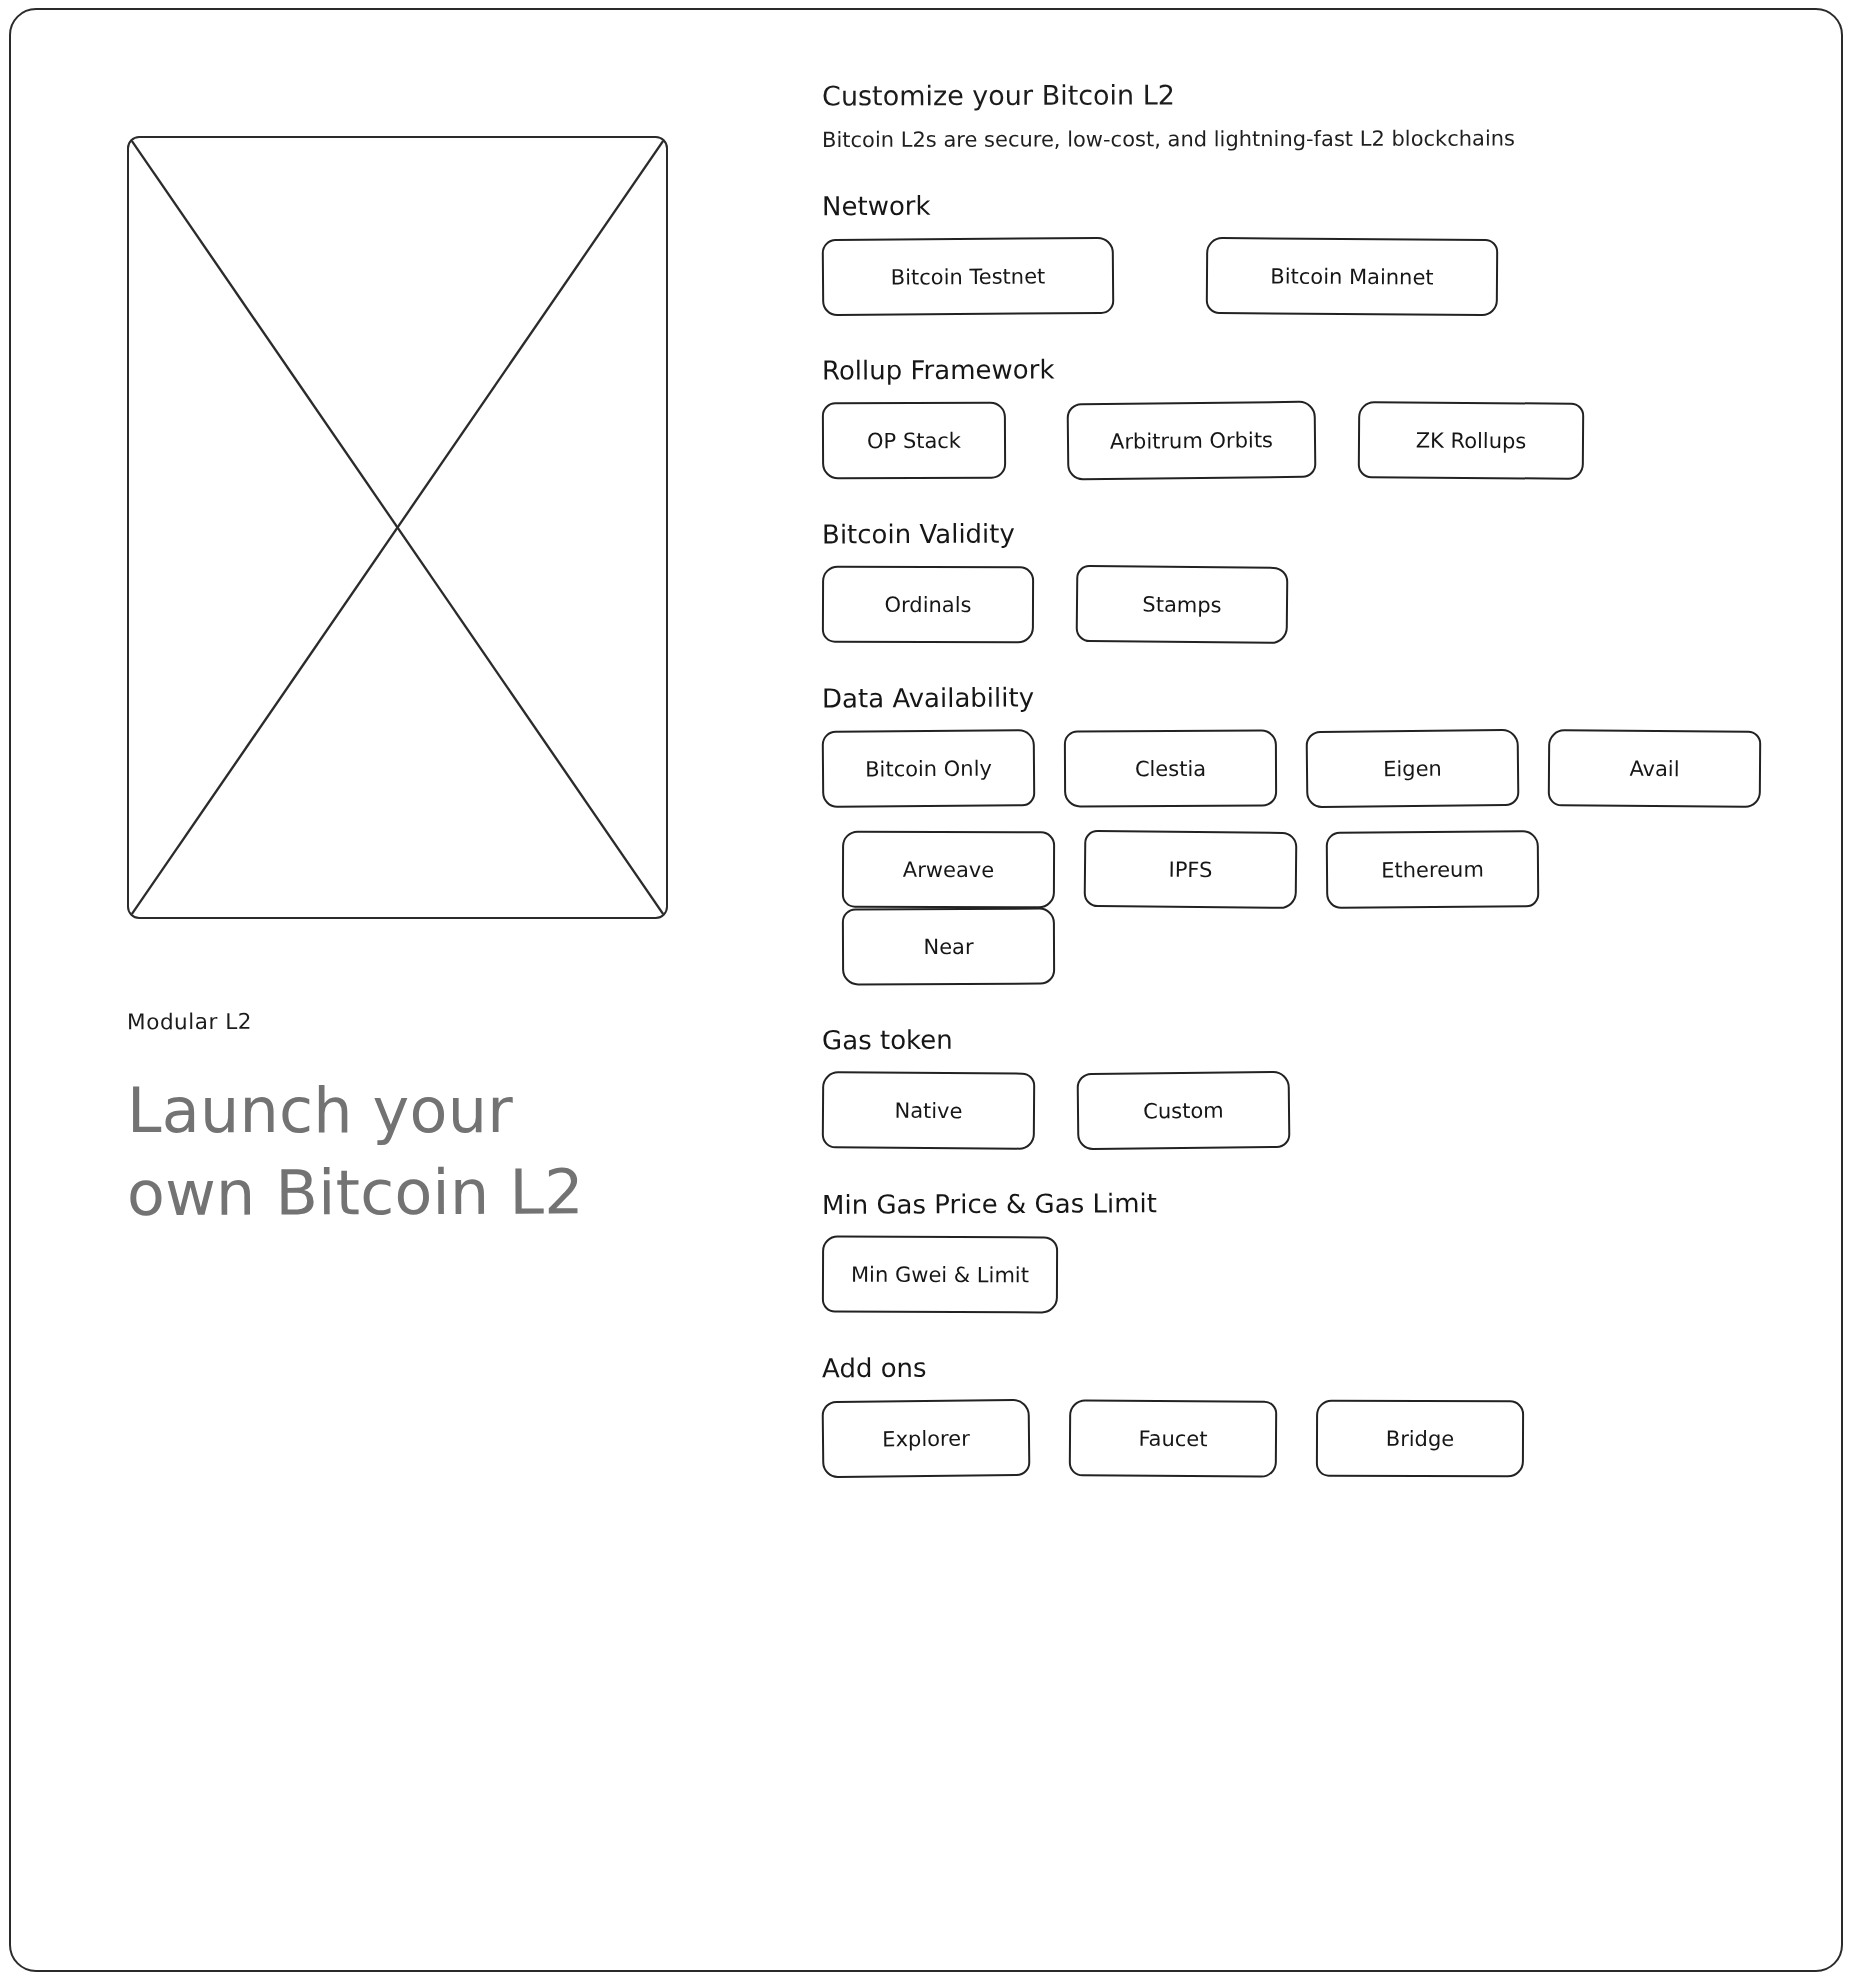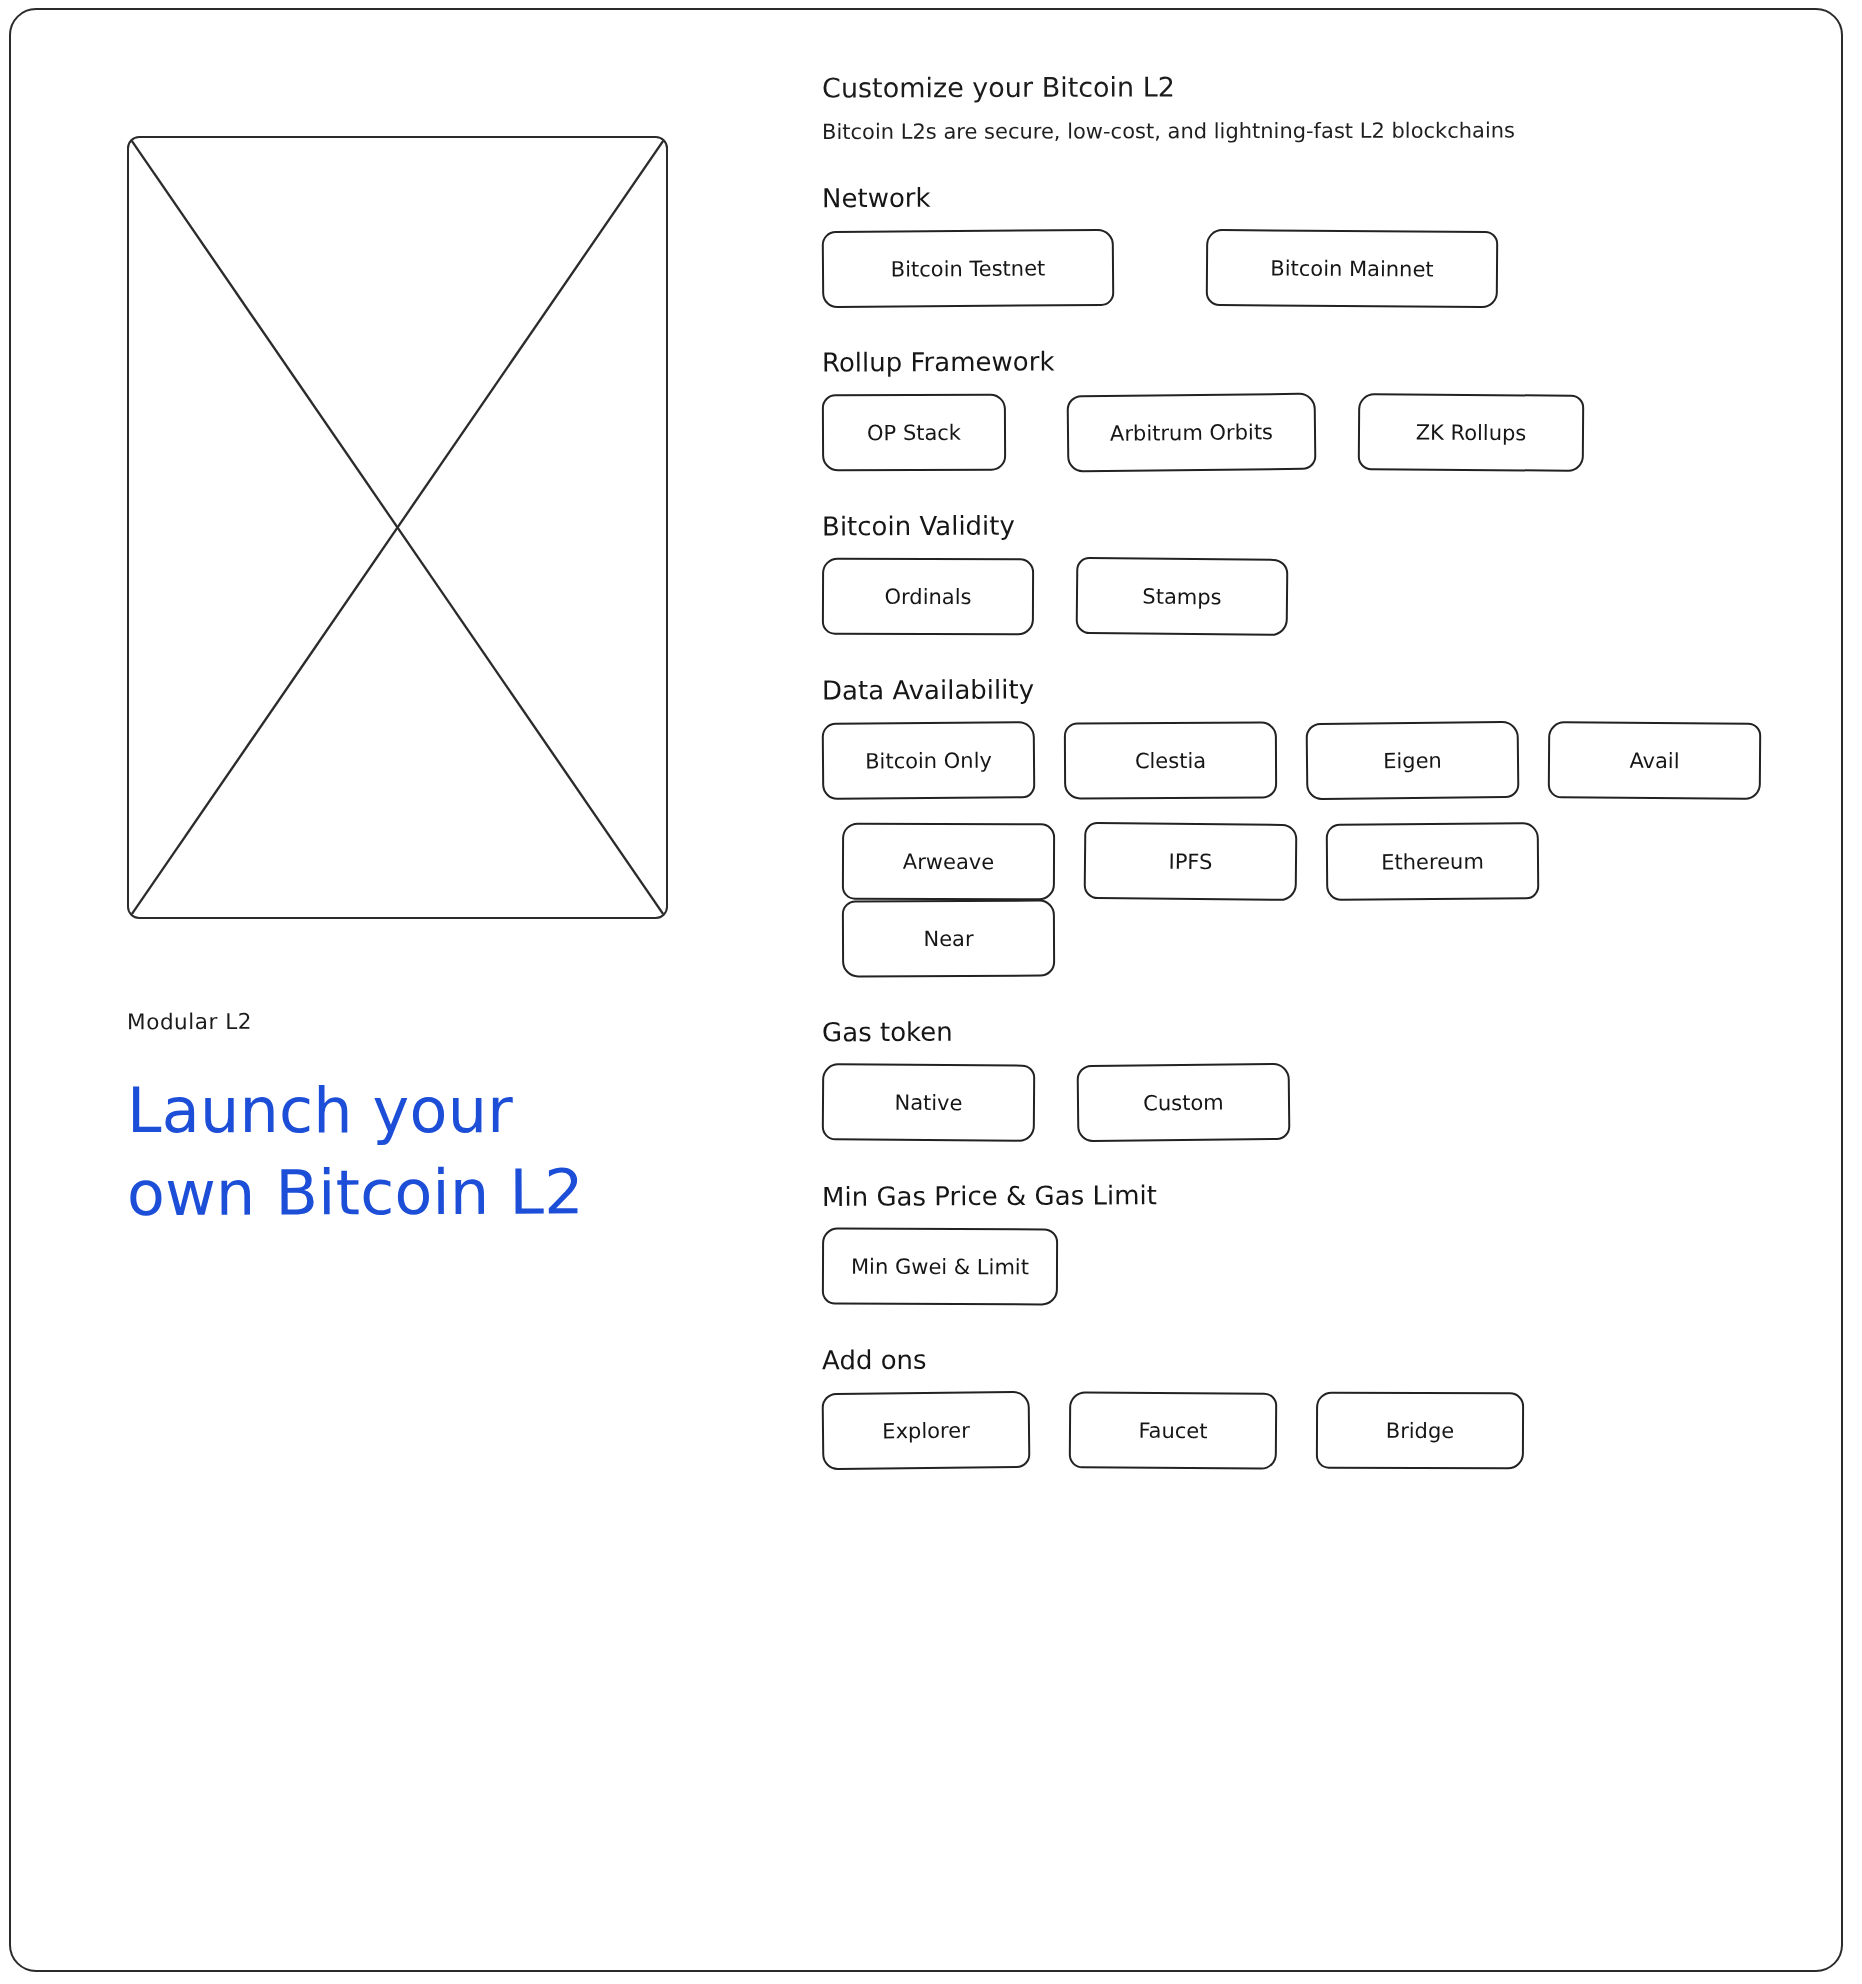--- a/index.html
+++ b/index.html
@@ -30,21 +30,21 @@
   
   .left-col {
     position: absolute;
     left: 127px;
     top: 136px;
     width: 611px;
   }
   .right-col {
     position: absolute;
     left: 822px;
-    top: 71px;
+    top: 79px;
     width: 941px;
   }
 
   
   .img-placeholder {
     position: relative;
     width: 541px;
     height: 783px;
     border: 2.4px solid #2b2b2b;
     border-radius: 12.2px;
@@ -66,21 +66,21 @@
     letter-spacing: 0.5px;
     color: #1c1c1c;
     font-family: "DejaVu Sans", sans-serif;
     transform: rotate(-0.25deg);
   }
   .headline {
     margin-top: 37px;
     font-size: 62px;
     line-height: 1.32;
     font-weight: 400;
-    color: #1d4ed8;
+    color: #737373;
     letter-spacing: 0.2px;
     max-width: 593px;
     font-family: "DejaVu Sans", sans-serif;
   }
   .headline-line { display: block; }
   .headline-line:nth-child(2) { transform: rotate(-0.2deg); }
 
   
   .panel-title {
     font-size: 27px;

